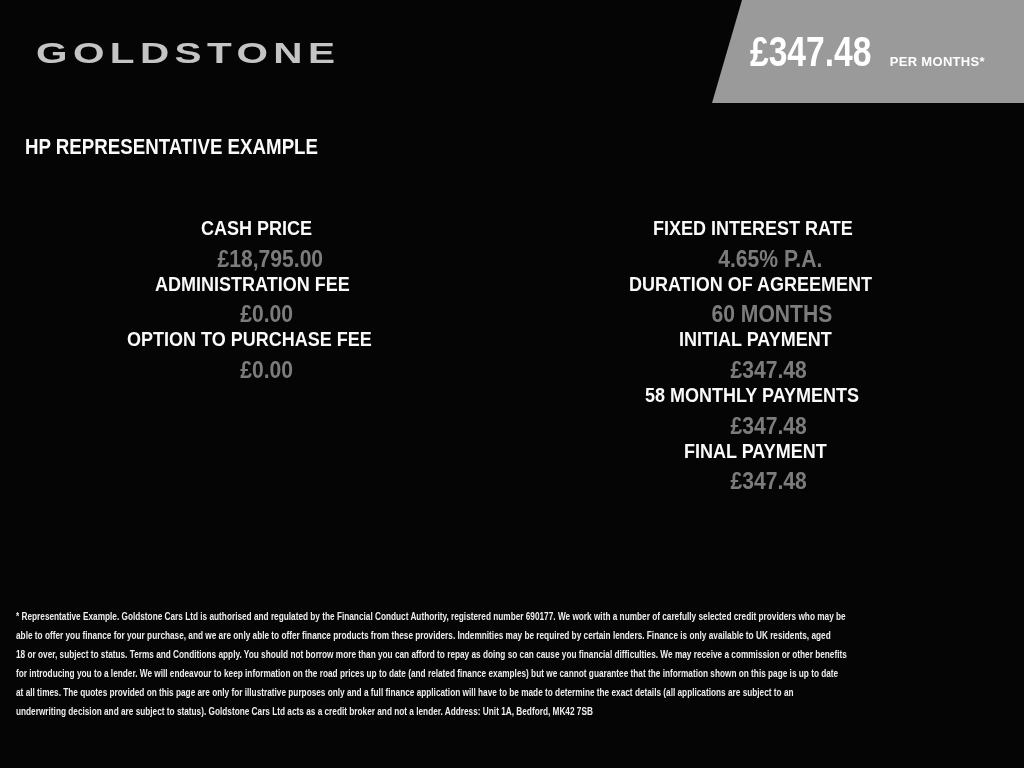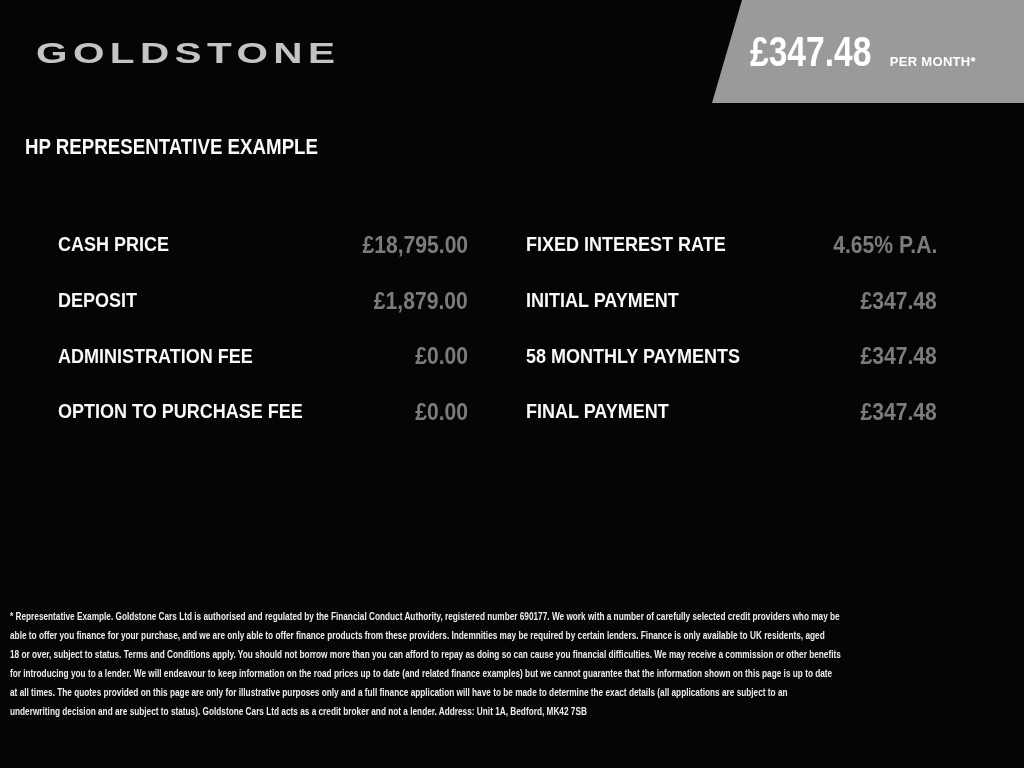--- a/index.html
+++ b/index.html
@@ -45,78 +45,78 @@
   
   .title{
     position:absolute;left:25px;top:134px;
     font-size:22px;font-weight:700;color:var(--label-white);
     white-space:nowrap;transform:scaleX(0.85);transform-origin:left center;
   }
 
   
   .col{position:absolute;top:217px;}
   .col-left{left:58px;width:410px;}
-  .col-right{left:526px;width:411px;}
-  .row{display:flex;justify-content:space-between;align-items:center;height:55.7px;}
+  .col-right{left:558px;width:411px;}
+  .row{display:flex;justify-content:space-between;align-items:center;height:55.7px;flex-direction:column;}
   .lbl{
     font-size:20px;font-weight:700;color:var(--label-white);
     white-space:nowrap;transform:scaleX(0.90);transform-origin:left center;
   }
   .val{
     font-size:24px;font-weight:700;color:var(--value-grey);
     white-space:nowrap;transform:scaleX(0.88);transform-origin:right center;
   }
 
   
-  .disclaimer{position:absolute;left:10px;top:607px;width:990px;overflow:hidden;}
+  .disclaimer{position:absolute;left:16px;top:607px;width:990px;overflow:hidden;}
   .fineline{
     font-size:11px;font-weight:700;color:var(--fineprint-white);
     line-height:19px;white-space:nowrap;
     transform:scaleX(0.75);transform-origin:left center;
   }
 </style>
 </head>
 <body>
 
 <div class="page">
 
   <div class="logo">GOLDSTONE</div>
 
   <div class="banner">
     <div class="banner-inner">
       <span class="banner-amount">£347.48</span>
-      <span class="banner-period">PER MONTH*</span>
+      <span class="banner-period">PER MONTHS*</span>
     </div>
   </div>
 
   <h1 class="title">HP REPRESENTATIVE EXAMPLE</h1>
 
   <div class="col col-left">
     <div class="row">
       <span class="lbl">CASH PRICE</span>
       <span class="val">£18,795.00</span>
-    </div>
-    <div class="row">
-      <span class="lbl">DEPOSIT</span>
-      <span class="val">£1,879.00</span>
     </div>
     <div class="row">
       <span class="lbl">ADMINISTRATION FEE</span>
       <span class="val">£0.00</span>
     </div>
     <div class="row">
       <span class="lbl">OPTION TO PURCHASE FEE</span>
       <span class="val">£0.00</span>
     </div>
   </div>
 
   <div class="col col-right">
     <div class="row">
       <span class="lbl">FIXED INTEREST RATE</span>
       <span class="val">4.65% P.A.</span>
+    </div>
+    <div class="row">
+      <span class="lbl">DURATION OF AGREEMENT</span>
+      <span class="val">60 MONTHS</span>
     </div>
     <div class="row">
       <span class="lbl">INITIAL PAYMENT</span>
       <span class="val">£347.48</span>
     </div>
     <div class="row">
       <span class="lbl">58 MONTHLY PAYMENTS</span>
       <span class="val">£347.48</span>
     </div>
     <div class="row">

